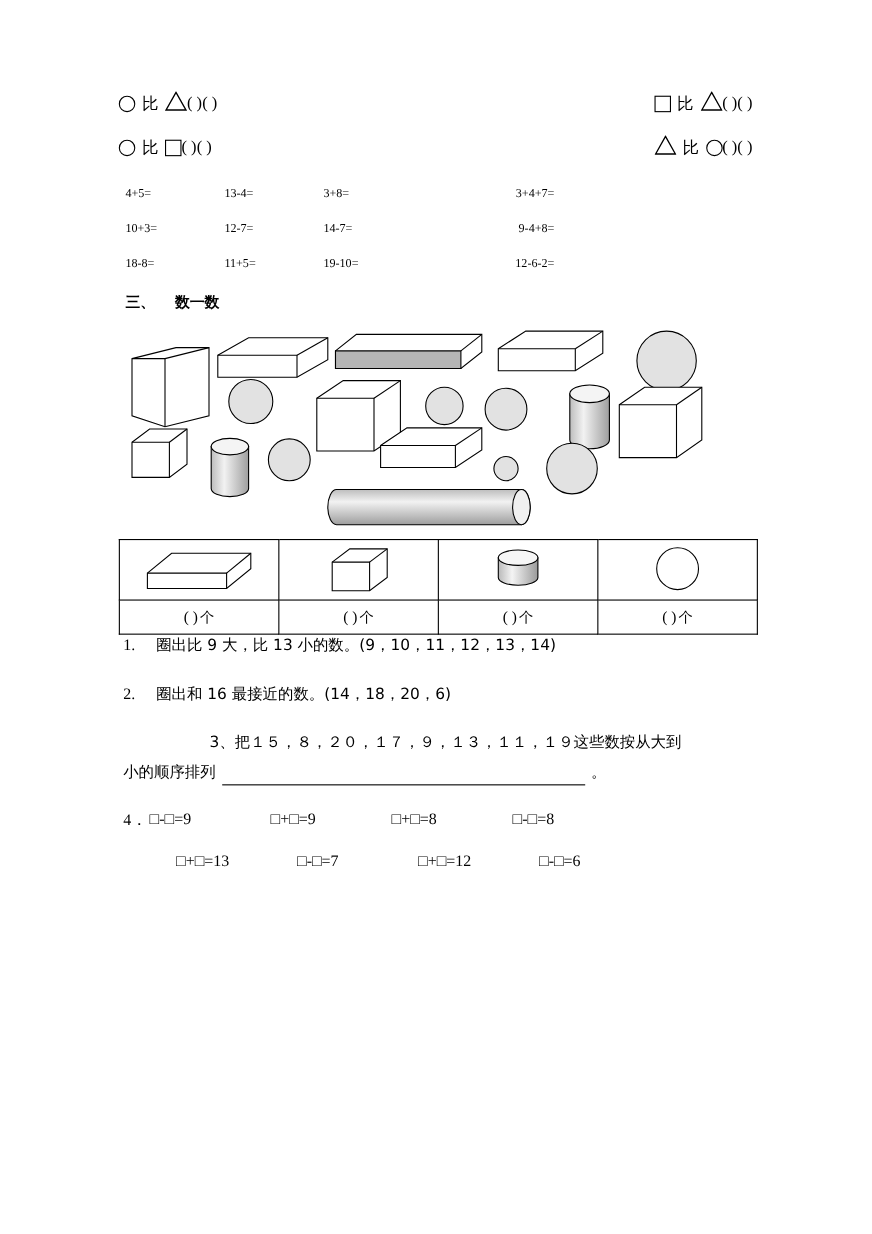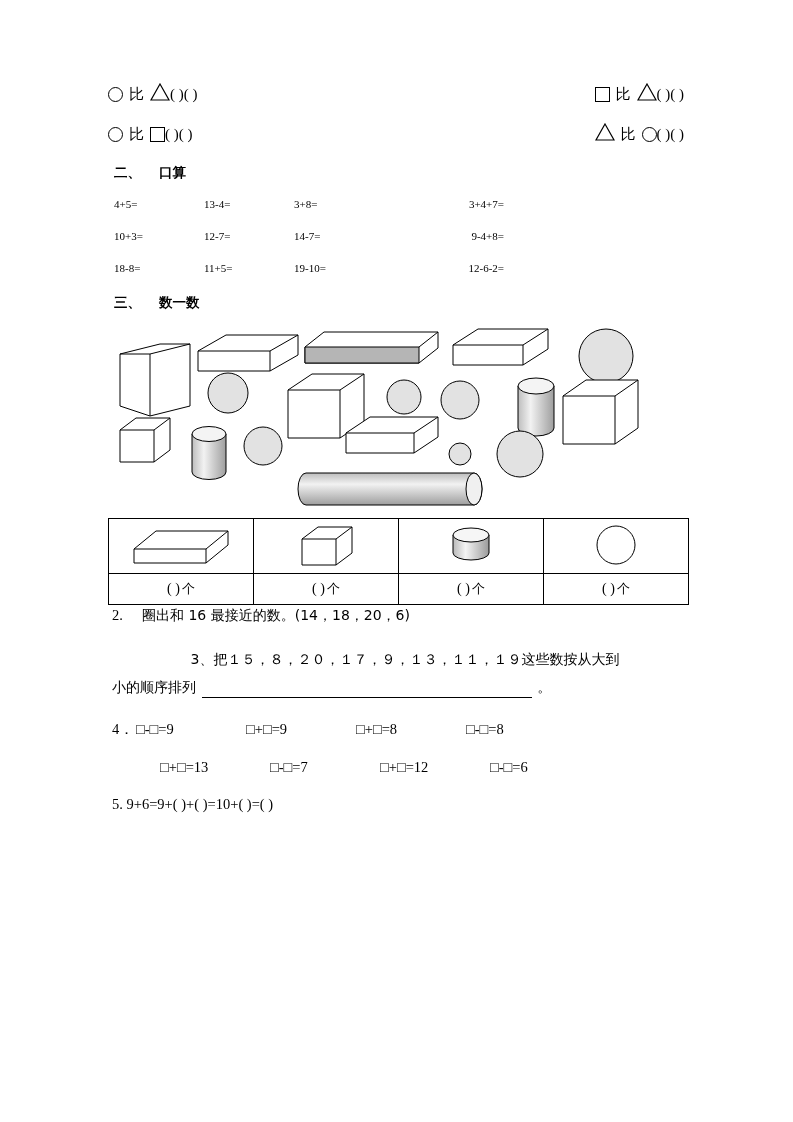--- a/index.html
+++ b/index.html
@@ -205,23 +205,20 @@
             </svg>
         </span>
         <span class="cmp-word">比</span>
         <span class="shp shp-circle"></span>
         <span class="blank-paren">(        )</span>
         <span class="blank-paren">(        )</span>
       </div>
     </div>
   </div>
 
-  <div class="sec-head">
-    <span class="idx">二、</span><span>口算</span>
-  </div>
 
   <div class="calc-grid">
     <div class="calc-row">
       <span class="calc-cell">4+5=</span>
       <span class="calc-cell">13-4=</span>
       <span class="calc-cell">3+8=</span>
       <span class="calc-cell c4">3+4+7=</span>
     </div>
     <div class="calc-row">
       <span class="calc-cell">10+3=</span>
@@ -368,20 +365,23 @@
         <span>(        )</span><span class="ge">个</span>
       </td>
       <td class="ans-cell">
         <span>(        )</span><span class="ge">个</span>
       </td>
     </tr>
   </tbody>
     </table>
 
 
+  <div class="q-line">
+    <span class="num">1.</span><span class="cn">圈出比 9 大，比 13 小的数。(9，10，11，12，13，14)</span>
+  </div>
 
   <div class="q-line">
     <span class="num">2.</span><span class="cn">圈出和 16 最接近的数。(14，18，20，6)</span>
   </div>
 
   <div class="q-line q3">
     <span class="cn">3、把１５，８，２０，１７，９，１３，１１，１９这些数按从大到</span>
   </div>
   <div class="q-line">
     <span class="cn">小的顺序排列</span>
@@ -398,15 +398,14 @@
   </div>
 
   <div class="eq-row">
     <span class="lead"></span>
     <span class="eq-cell indent">□+□=13</span>
     <span class="eq-cell">□-□=7</span>
     <span class="eq-cell">□+□=12</span>
     <span class="eq-cell">□-□=6</span>
   </div>
 
-  <div class="q5">5. 9+6=9+(    )+(    )=10+(    )=(    )</div>
 
 </div>
 
 </body></html>

